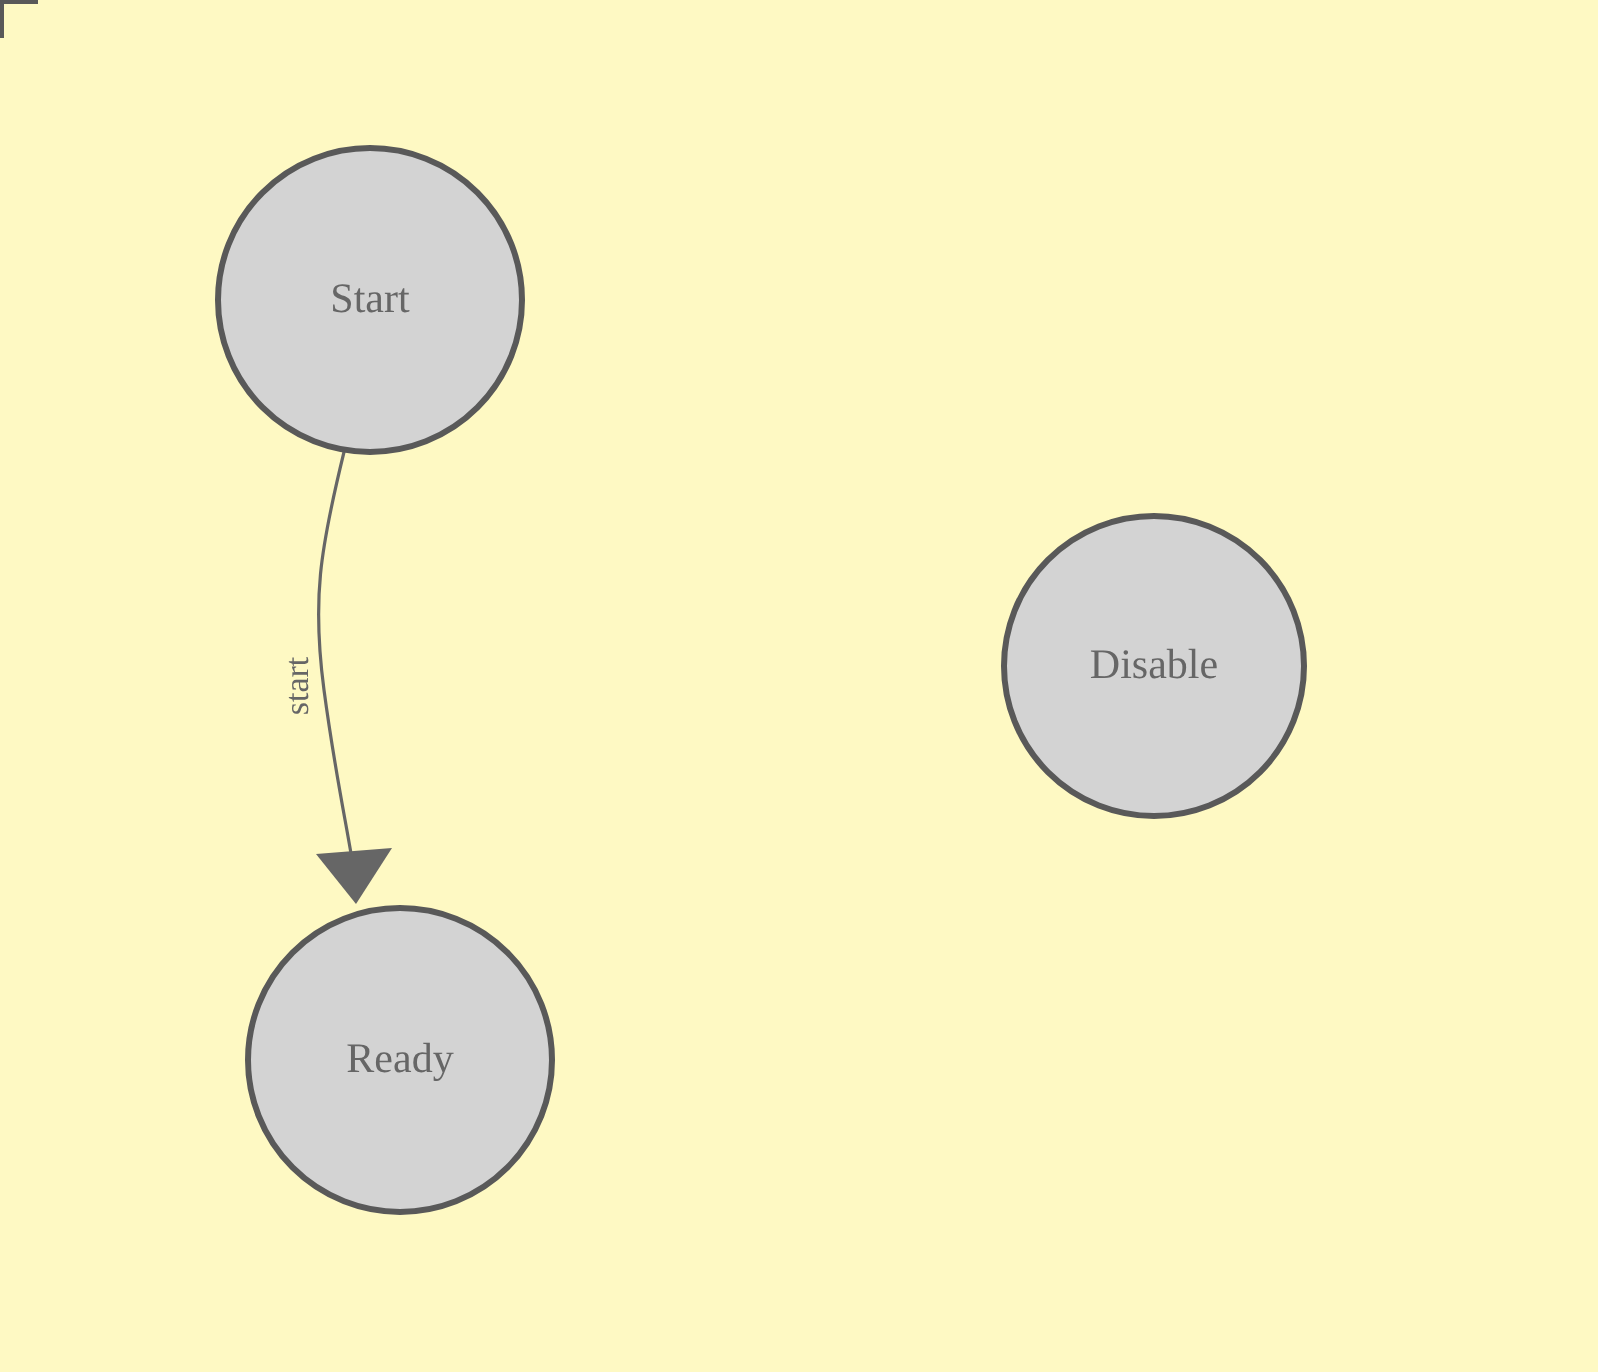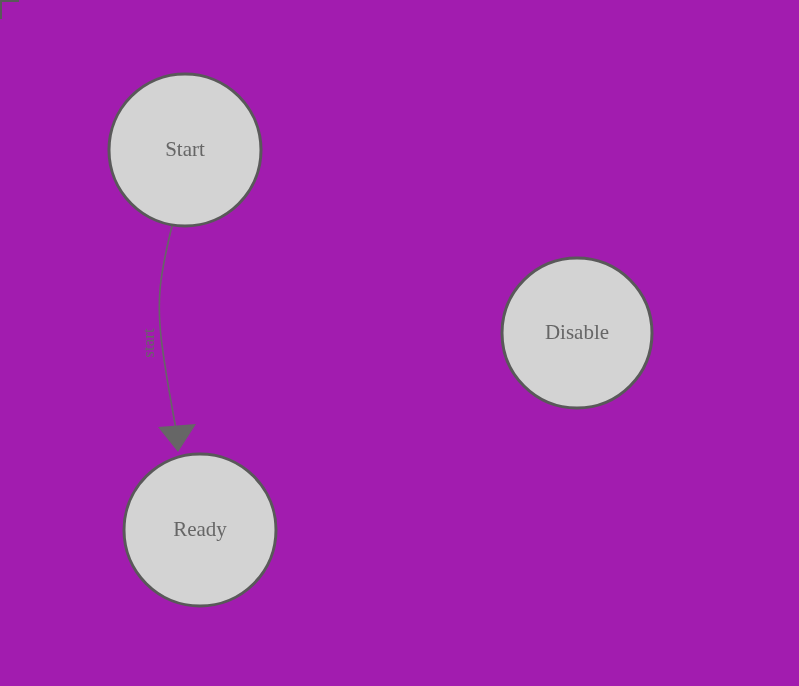--- a/index.html
+++ b/index.html
@@ -7,21 +7,21 @@
     padding: 0;
     background: #ffffff;
   }
   body {
     font-family: "Liberation Serif", "DejaVu Serif", serif;
   }
   #canvas {
     position: relative;
     width: 799px;
     height: 686px;
-    background: #a21caf;
+    background: #fef9c3;
     overflow: hidden;
   }
   #diagram-svg {
     position: absolute;
     left: 0;
     top: 0;
     width: 799px;
     height: 686px;
   }
   .node-circle {

